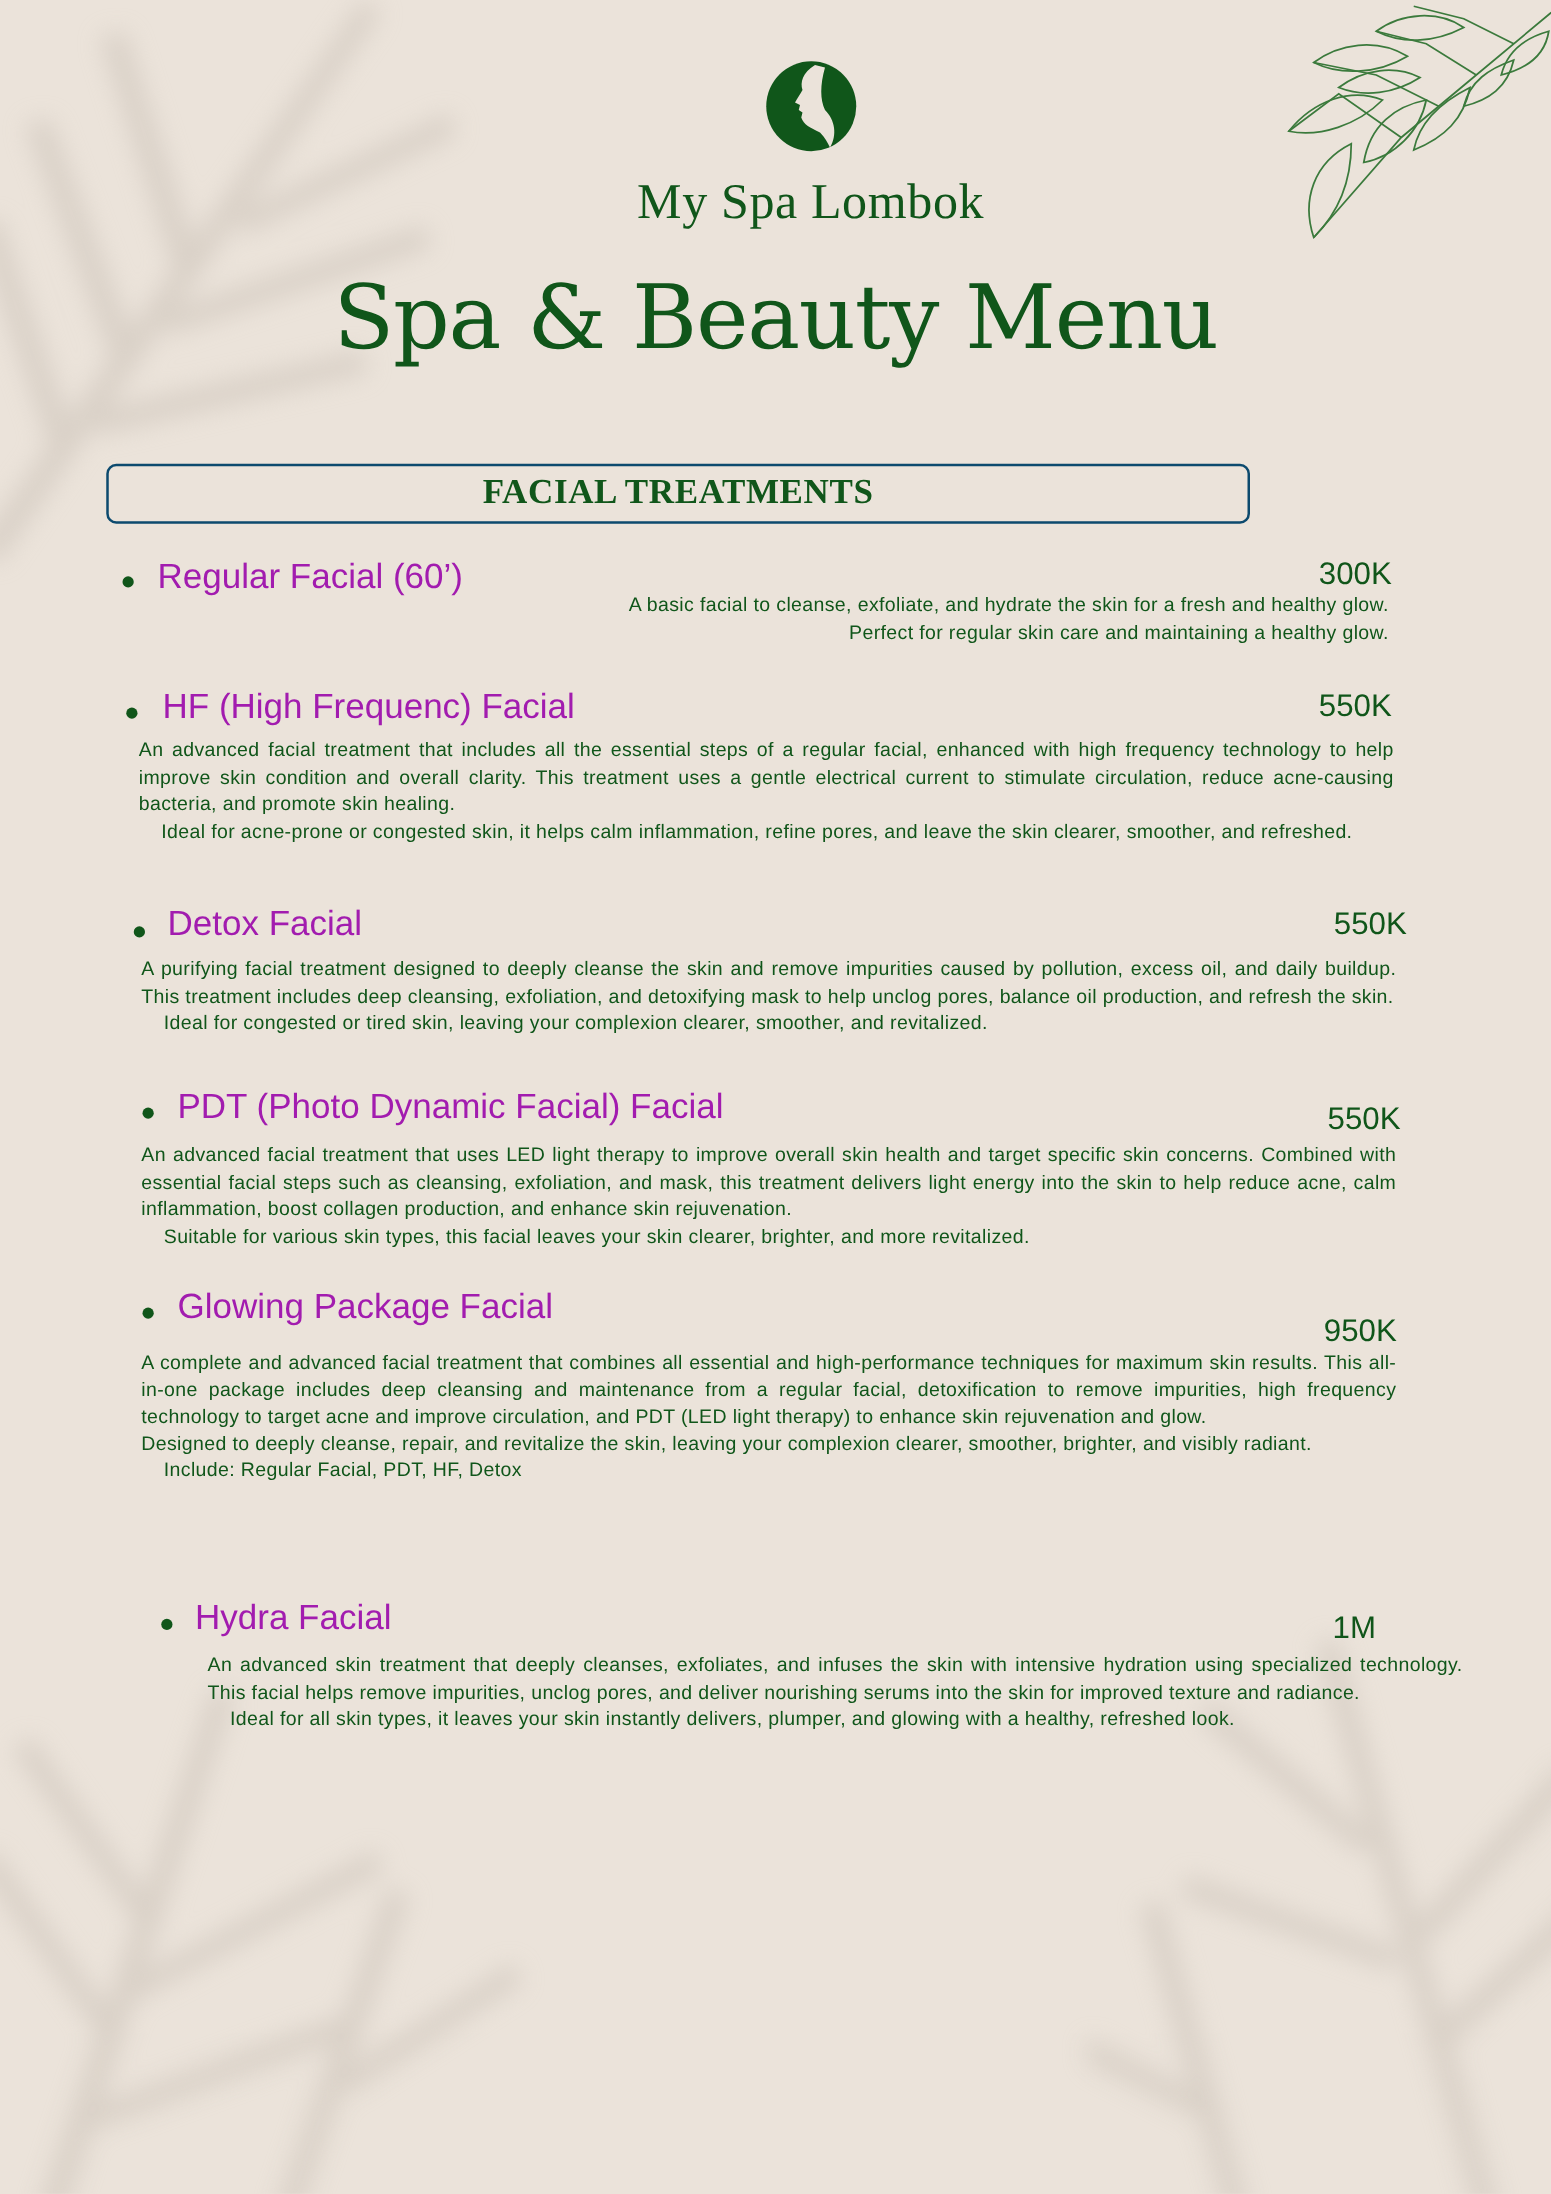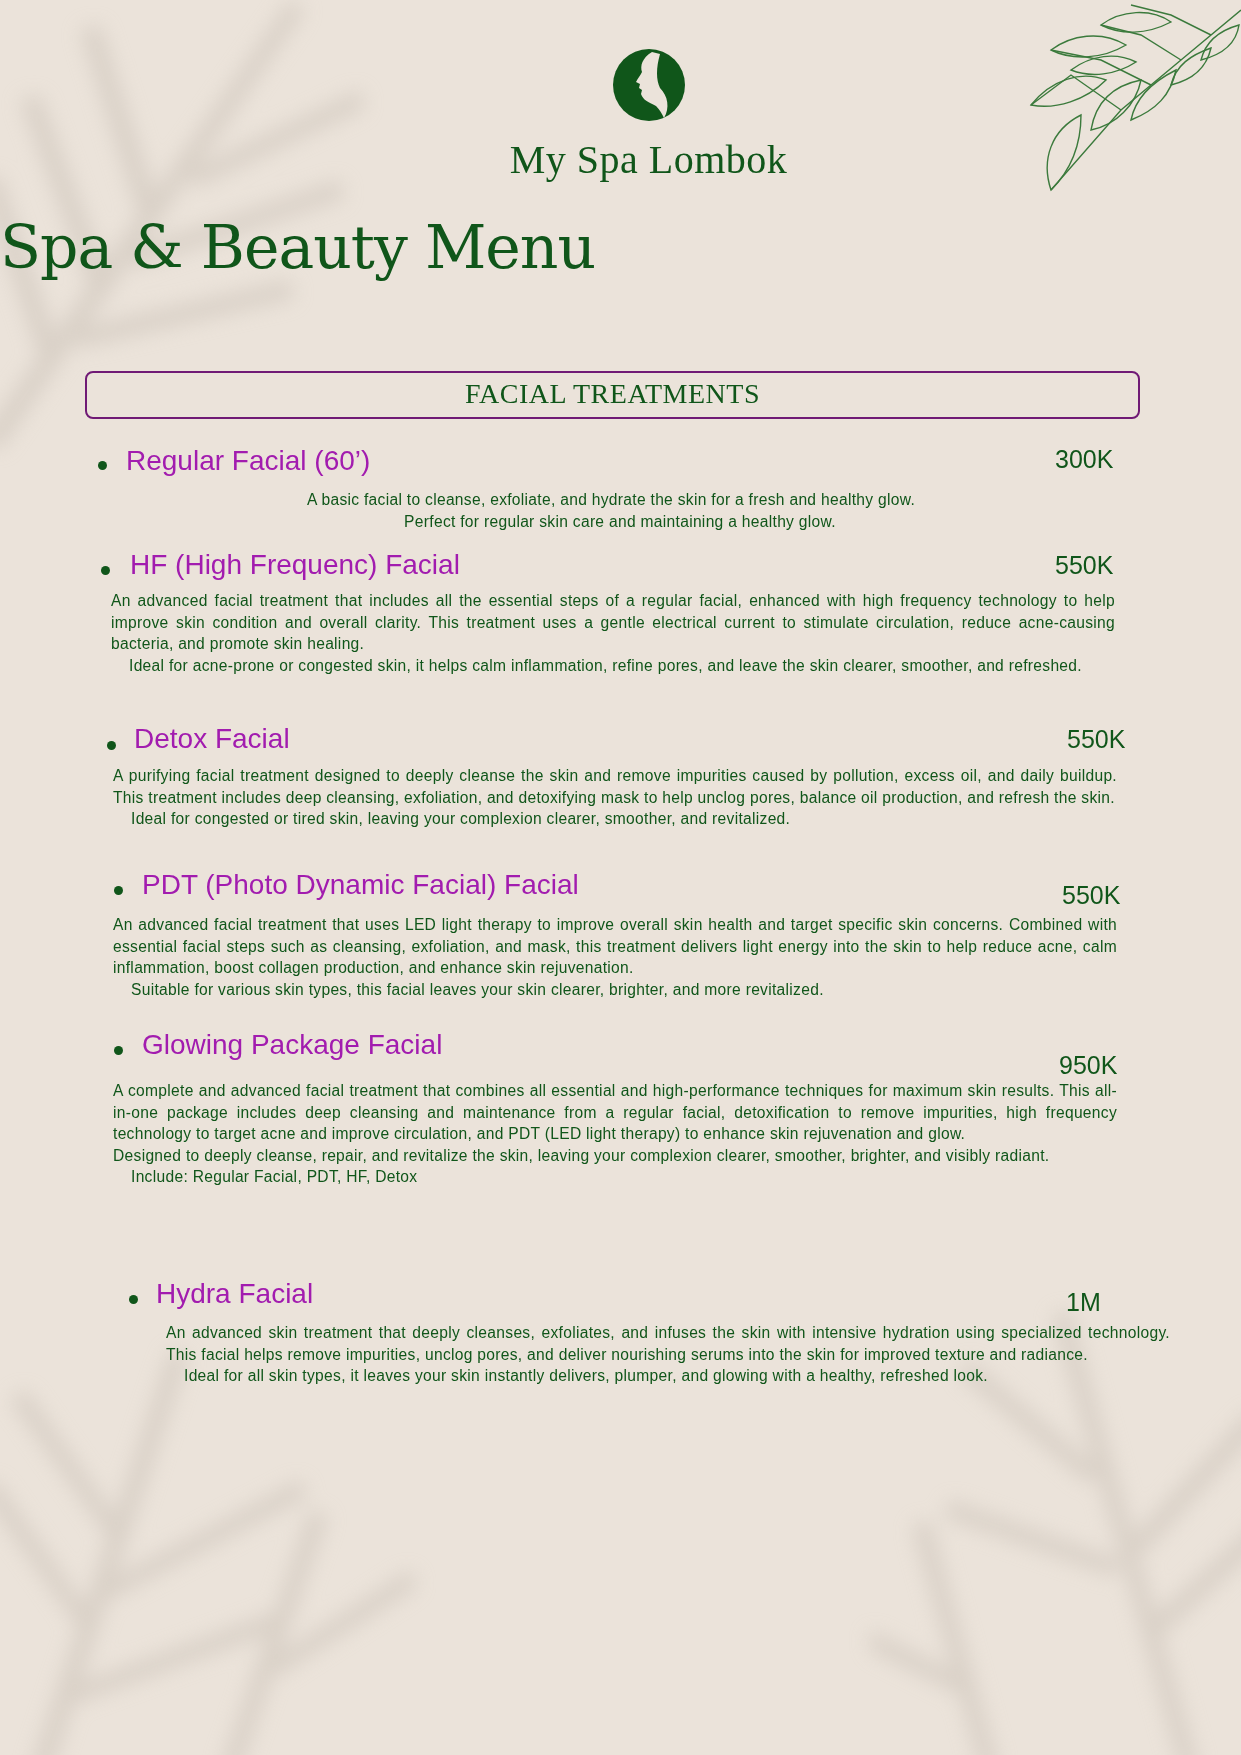--- a/index.html
+++ b/index.html
@@ -7,24 +7,24 @@
     width: 1241px; height: 1755px; position: relative; overflow: hidden;
     background: #ebe3da;
     font-family: "Liberation Sans", sans-serif;
     color: #10561a;
   }
   .shadow { position: absolute; pointer-events: none; filter: blur(10px); opacity: 0.55; }
   .leaf-deco { position: absolute; top: 0; right: 0; width: 230px; height: 200px; }
   .logo-wrap { position: absolute; left: 0; width: 1241px; top: 48px; text-align: center; padding-left: 28px; }
   .logo-circle { width: 74px; height: 74px; margin: 0 auto; }
   .brand { font-family: "Liberation Serif", "DejaVu Serif", serif; font-size: 40px; color: #10561a; margin-top: 10px; letter-spacing: 0.5px; }
-  .title { position: absolute; top: 212px; left: 0; width: 1241px; text-align: left;
-    font-family: "DejaVu Serif", "Liberation Serif", serif; font-size: 60px; color: #10561a; letter-spacing: -1px; }
-  .section-box { position: absolute; left: 85px; top: 371px; width: 1055px; height: 48px;
-    border: 2px solid #701a75; border-radius: 8px; box-sizing: border-box; text-align: center; }
+  .title { position: absolute; top: 212px; left: 0; width: 1241px; text-align: center;
+    font-family: "DejaVu Serif", "Liberation Serif", serif; font-size: 71px; color: #10561a; letter-spacing: -1px; }
+  .section-box { position: absolute; left: 85px; top: 371px; width: 915px; height: 48px;
+    border: 2px solid #0c4a6e; border-radius: 8px; box-sizing: border-box; text-align: center; font-weight: bold; }
   .section-title { font-family: "Liberation Serif", serif; font-size: 28px; line-height: 42px; color: #10561a; letter-spacing: 0.5px; }
   .item { position: absolute; }
   .bullet { position: absolute; top: 16px; width: 9px; height: 9px; border-radius: 50%; background: #10561a; }
   .item-name { position: absolute; top: 0; font-size: 28px; color: #a21caf; white-space: nowrap; }
   .item-price { position: absolute; font-size: 25px; color: #10561a; }
   .desc { position: absolute; font-size: 15.6px; line-height: 21.6px; color: #10561a; text-align: justify; letter-spacing: 0.3px; }
   .desc p { margin: 0; }
   .ind { text-indent: 18px; }
 </style>
 </head>
@@ -95,21 +95,21 @@
 
 <div class="section-box">
   <span class="section-title">FACIAL TREATMENTS</span>
 </div>
 
 <div class="item" style="left:0;top:445px;width:1241px;">
   <div class="bullet" style="left:98px;top:16px;"></div>
   <div class="item-name" style="left:126px;">Regular Facial (60’)</div>
   <div class="item-price" style="left:1055px;top:0px;">300K</div>
 </div>
-<div class="desc" style="left:111px;top:489px;width:1000px;text-align:center;">
+<div class="desc" style="left:111px;top:474px;width:1000px;text-align:right;">
   <p>A basic facial to cleanse, exfoliate, and hydrate the skin for a fresh and healthy glow.</p>
   <p class="ind">Perfect for regular skin care and maintaining a healthy glow.</p>
 </div>
 
 <div class="item" style="left:0;top:549px;width:1241px;">
   <div class="bullet" style="left:101px;top:17px;"></div>
   <div class="item-name" style="left:130px;">HF (High Frequenc) Facial</div>
   <div class="item-price" style="left:1055px;top:2px;">550K</div>
 </div>
 <div class="desc" style="left:111px;top:590px;width:1004px;">

